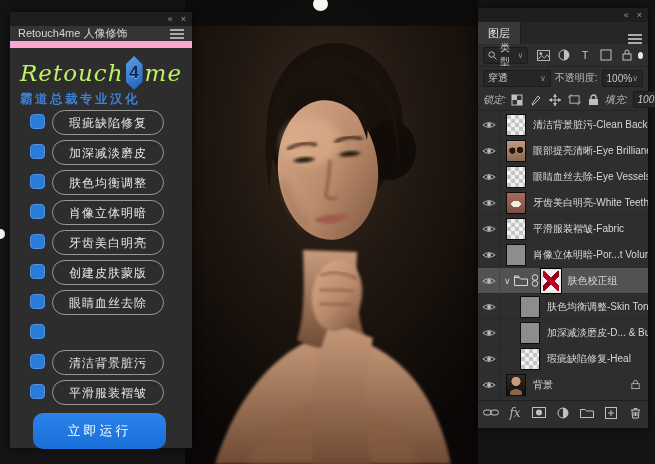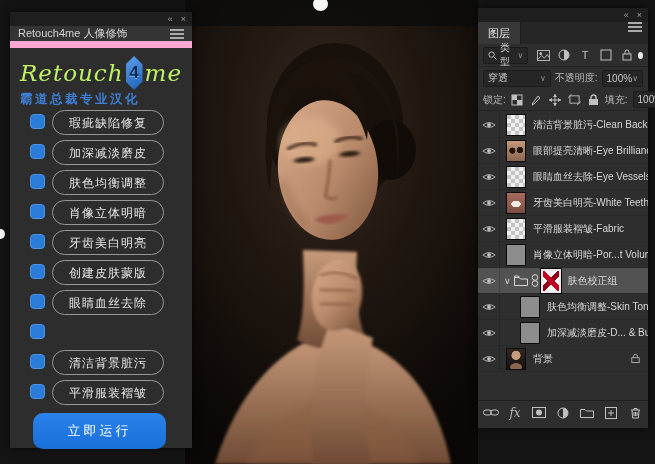--- a/index.html
+++ b/index.html
@@ -27,34 +27,34 @@
   .chk{position:absolute;left:20px;top:6px;width:15px;height:15px;border-radius:4px;background:#2b7cd9;border:1px solid #4e92e2;cursor:pointer;}
   .pill{position:absolute;left:42px;top:2px;width:112px;height:25px;border:1px solid #979797;border-radius:13px;background:transparent;color:#e6e6e6;font-size:12px;letter-spacing:1px;text-align:center;line-height:23px;cursor:pointer;}
   #run-btn{position:absolute;left:23px;top:365px;width:133px;height:36px;background:linear-gradient(#2a82ea,#1a6fd8);border:none;border-radius:10px;color:#fff;font-size:13px;letter-spacing:3px;cursor:pointer;}
 
   
   #photo{position:absolute;left:185px;top:0;width:293px;height:464px;}
   .dot{position:absolute;background:#f5f5f2;border-radius:50%;}
 
   
   #layers-panel{left:478px;top:8px;width:170px;height:420px;background:#2e2e2e;}
-  #tab-row{position:absolute;left:0;right:0;top:14px;height:22px;background:#262626;display:flex;align-items:flex-start;justify-content:space-between;padding-right:6px;}
+  #tab-row{position:absolute;left:0;right:0;top:14px;height:22px;background:#262626;display:flex;align-items:flex-end;justify-content:space-between;padding-right:6px;}
   #layers-tab{height:22px;padding:0 10px;background:#383838;color:#e8e8e8;font-size:11px;display:flex;align-items:center;border-right:1px solid #1c1c1c;cursor:pointer;}
   #filter-row{position:absolute;left:0;right:0;top:36px;height:23px;display:flex;align-items:center;padding:0 5px;border-bottom:1px solid #242424;}
   #kind-box{display:flex;align-items:center;gap:3px;background:#262626;border:1px solid #1b1b1b;border-radius:2px;height:17px;padding:0 4px;width:62px;color:#c9c9c9;font-size:10px;cursor:pointer;}
   #filter-icons{display:flex;align-items:center;gap:7px;margin-left:8px;}
   .fic{width:14px;height:14px;display:flex;align-items:center;justify-content:center;color:#c9c9c9;font-size:11px;cursor:pointer;}
   #filter-dot{width:7px;height:7px;border-radius:50%;background:#e8e8e8;margin-left:4px;cursor:pointer;}
   #blend-row{position:absolute;left:0;right:0;top:59px;height:22px;display:flex;align-items:center;padding:0 5px;gap:4px;}
   .select-box{background:#262626;border:1px solid #1b1b1b;border-radius:2px;height:17px;display:flex;align-items:center;justify-content:space-between;padding:0 4px;color:#c9c9c9;font-size:10px;cursor:pointer;}
   #blend-select{width:78px;}
   .chev{color:#8f8f8f;font-size:8px;}
   .plabel{color:#b9b9b9;font-size:10px;white-space:nowrap;}
   .pct-box{width:44px;}
-  #lock-row{position:absolute;left:0;right:0;top:81px;height:22px;display:flex;align-items:center;padding:0 5px;gap:5px;border-bottom:1px solid #242424;}
+  #lock-row{position:absolute;left:0;right:0;top:81px;height:22px;display:flex;align-items:center;padding:0 5px;gap:5px;border-bottom:1px solid #242424;font-style:italic;}
   #lock-icons{display:flex;align-items:center;gap:6px;}
   .lic{width:13px;height:13px;display:flex;align-items:center;justify-content:center;cursor:pointer;}
 
   #layer-list{position:absolute;left:0;right:0;top:104px;height:288px;overflow:hidden;}
   .lrow{position:relative;height:26px;display:flex;align-items:center;border-bottom:1px solid #292929;}
   .lrow.sel{background:#525252;}
   .eye{width:22px;height:26px;display:flex;align-items:center;justify-content:center;border-right:1px solid #272727;cursor:pointer;flex:0 0 22px;}
   .lrow.sel .eye{border-right-color:#454545;}
   .thumb{width:20px;height:22px;margin-left:6px;border:1px solid #0c0c0c;flex:0 0 20px;}
   .thumb.checker{background:repeating-conic-gradient(#f0f0f0 0% 25%,#c4c4c4 0% 50%) 0 0/8px 8px;}
@@ -418,20 +418,31 @@
           <span class="thumb gray"></span>
           <span class="lname">加深减淡磨皮-D... &amp; Burn</span>
         </div>
         <div class="lrow">
           <span class="eye">
             <svg width="14" height="10" viewBox="0 0 16 11">
               <path d="M1 5.5 Q8 0 15 5.5 Q8 11 1 5.5 Z" fill="none" stroke="#c0c0c0"></path>
               <circle cx="8" cy="5.5" r="2.2" fill="#c0c0c0"></circle>
             </svg>
           </span>
+          <span class="indent"></span>
+          <span class="thumb checker"></span>
+          <span class="lname">瑕疵缺陷修复-Heal</span>
+        </div>
+        <div class="lrow">
+          <span class="eye">
+            <svg width="14" height="10" viewBox="0 0 16 11">
+              <path d="M1 5.5 Q8 0 15 5.5 Q8 11 1 5.5 Z" fill="none" stroke="#c0c0c0"></path>
+              <circle cx="8" cy="5.5" r="2.2" fill="#c0c0c0"></circle>
+            </svg>
+          </span>
           <span class="thumb photo"></span>
           <span class="lname">背景</span>
           <span class="lock-right" style="display: inline-flex;">
             <svg width="9" height="11" viewBox="0 0 11 12">
               <rect x="1" y="5" width="9" height="6" fill="none" stroke="#c0c0c0"></rect>
               <path d="M3 5 V3.5 a2.5 2.5 0 0 1 5 0 V5" fill="none" stroke="#c0c0c0"></path>
             </svg>
           </span>
         </div>
       </div>

